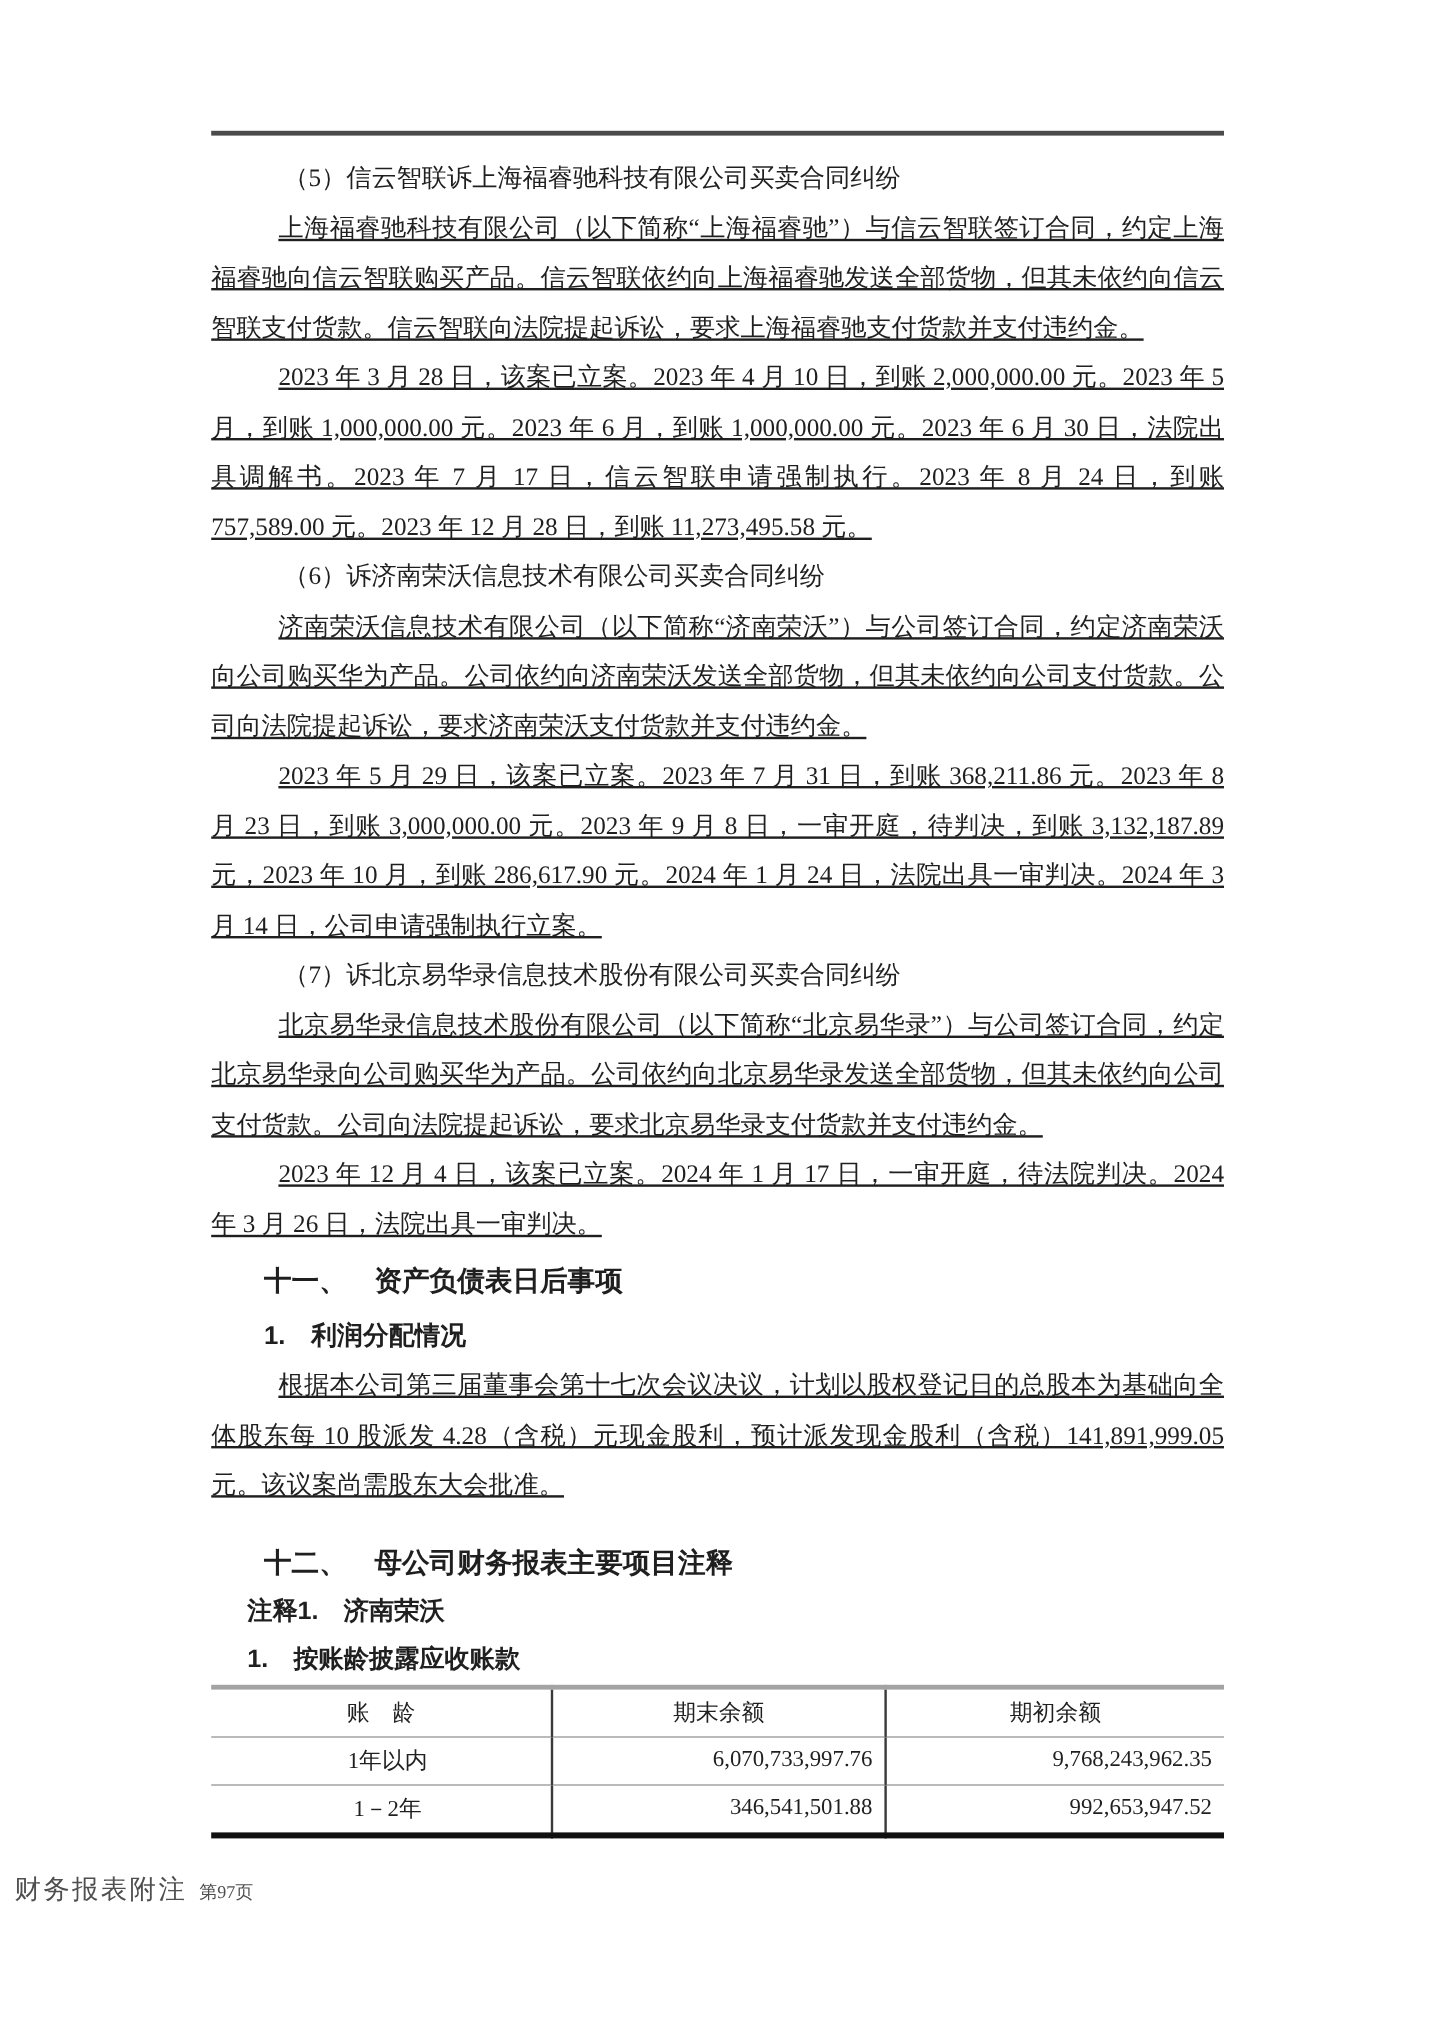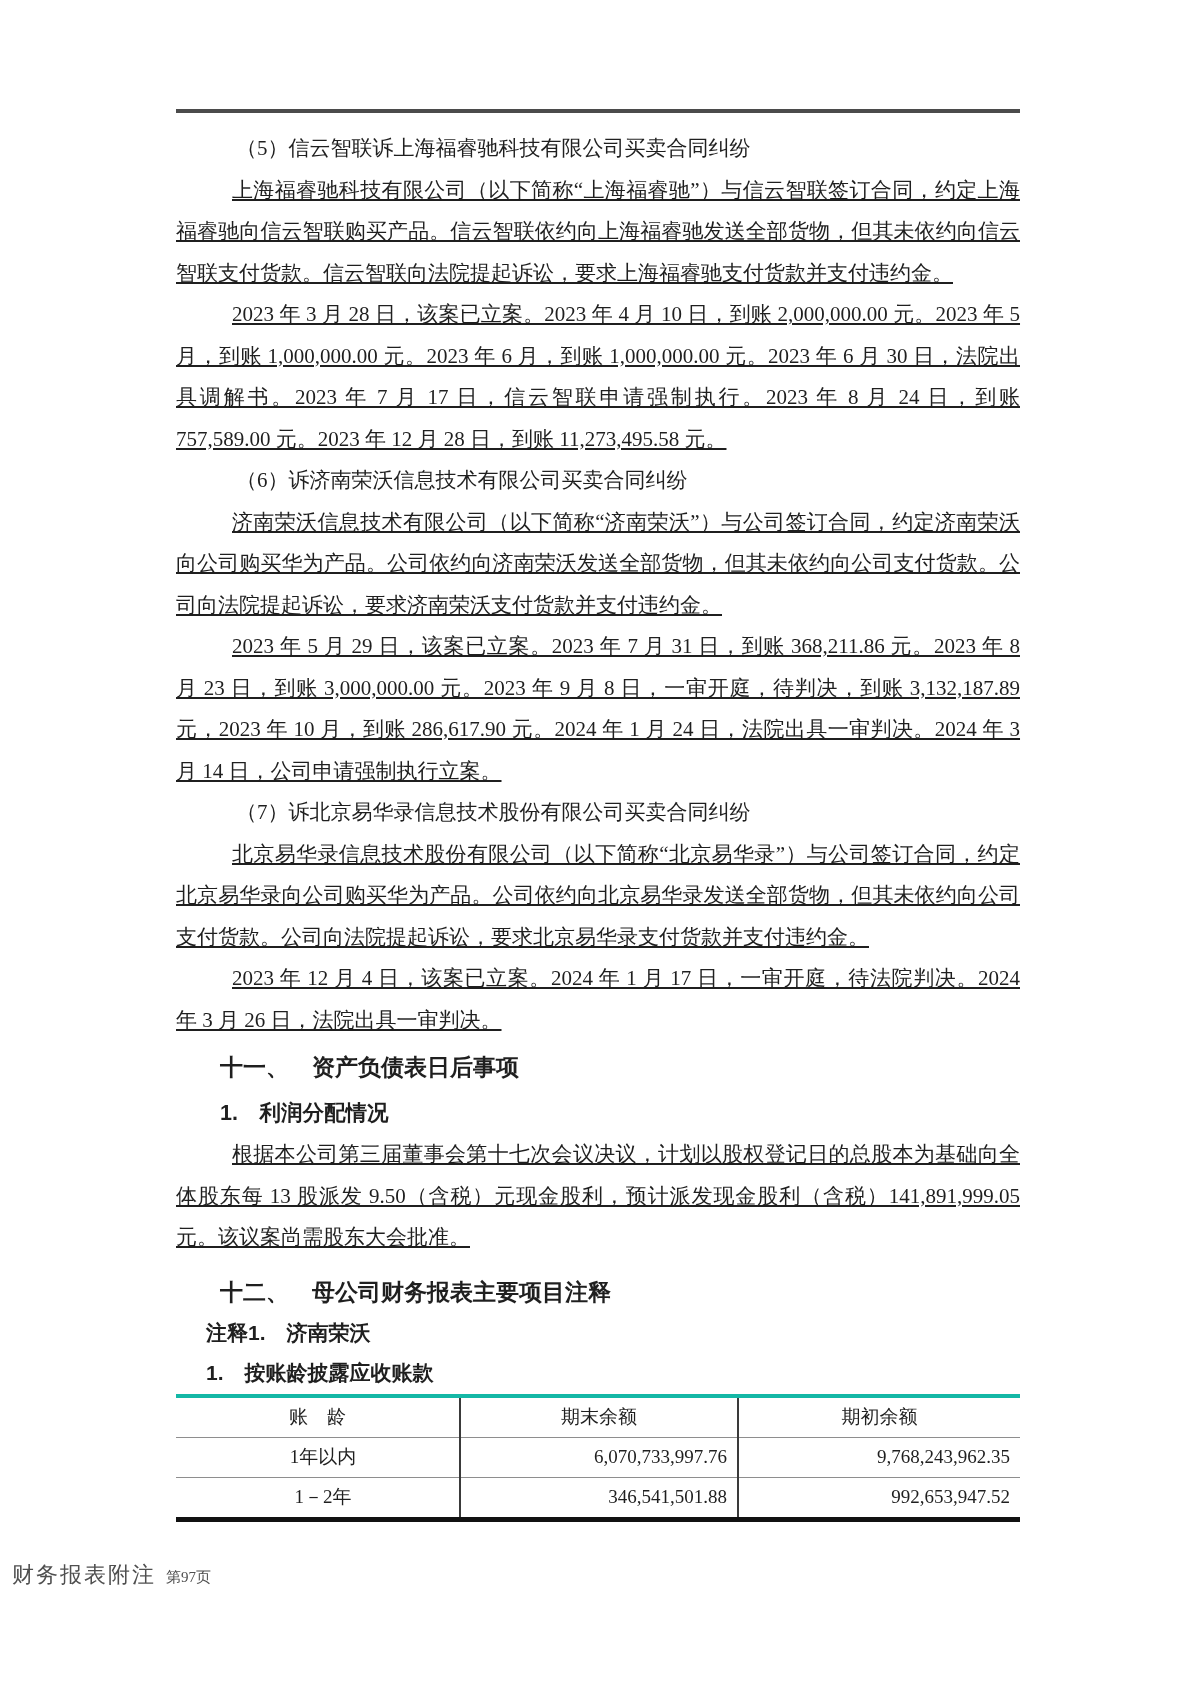--- a/index.html
+++ b/index.html
@@ -37,41 +37,41 @@
     text-justify:inter-character;
     text-decoration:underline;
   }
   .h-major{
     margin:5px 0 0 0;
     padding-left:44px;
     font-size:23px;line-height:42px;
     font-weight:bold;
     font-family:"Liberation Sans","DejaVu Sans",sans-serif;
   }
-  .h-major.gap{margin-top:12px;}
+  .h-major.gap{margin-top:22px;}
   .h-sub{
     margin:4px 0 0 0;
     padding-left:44px;
     font-size:21.5px;line-height:42px;
     font-weight:bold;
     font-family:"Liberation Sans","DejaVu Sans",sans-serif;
   }
   .h-note{
     margin:0;
     padding-left:30px;
     font-size:21px;line-height:40px;
     font-weight:bold;
     font-family:"Liberation Sans","DejaVu Sans",sans-serif;
   }
   table.aging{
     margin-top:1px;
     width:844px;
     border-collapse:collapse;
     table-layout:fixed;
-    border-top:4px solid #14b8a6;
+    border-top:4px solid #a3a3a3;
     border-bottom:5px solid #111111;
     font-size:19px;
   }
   table.aging col.c1{width:284px;}
   table.aging col.c2{width:278px;}
   table.aging col.c3{width:282px;}
   table.aging th{
     font-weight:normal;
     text-align:center;
     height:37px;
@@ -110,21 +110,21 @@
     <p class="case-title">（6）诉济南荣沃信息技术有限公司买卖合同纠纷</p>
     <p class="para">济南荣沃信息技术有限公司（以下简称“济南荣沃”）与公司签订合同，约定济南荣沃向公司购买华为产品。公司依约向济南荣沃发送全部货物，但其未依约向公司支付货款。公司向法院提起诉讼，要求济南荣沃支付货款并支付违约金。</p>
     <p class="para">2023 年 5 月 29 日，该案已立案。2023 年 7 月 31 日，到账 368,211.86 元。2023 年 8 月 23 日，到账 3,000,000.00 元。2023 年 9 月 8 日，一审开庭，待判决，到账 3,132,187.89 元，2023 年 10 月，到账 286,617.90 元。2024 年 1 月 24 日，法院出具一审判决。2024 年 3 月 14 日，公司申请强制执行立案。</p>
 
     <p class="case-title">（7）诉北京易华录信息技术股份有限公司买卖合同纠纷</p>
     <p class="para">北京易华录信息技术股份有限公司（以下简称“北京易华录”）与公司签订合同，约定北京易华录向公司购买华为产品。公司依约向北京易华录发送全部货物，但其未依约向公司支付货款。公司向法院提起诉讼，要求北京易华录支付货款并支付违约金。</p>
     <p class="para">2023 年 12 月 4 日，该案已立案。2024 年 1 月 17 日，一审开庭，待法院判决。2024 年 3 月 26 日，法院出具一审判决。</p>
 
     <h2 class="h-major">十一、　资产负债表日后事项</h2>
     <h3 class="h-sub">1.　利润分配情况</h3>
-    <p class="para">根据本公司第三届董事会第十七次会议决议，计划以股权登记日的总股本为基础向全体股东每 13 股派发 9.50（含税）元现金股利，预计派发现金股利（含税）141,891,999.05 元。该议案尚需股东大会批准。</p>
+    <p class="para">根据本公司第三届董事会第十七次会议决议，计划以股权登记日的总股本为基础向全体股东每 10 股派发 4.28（含税）元现金股利，预计派发现金股利（含税）141,891,999.05 元。该议案尚需股东大会批准。</p>
 
     <h2 class="h-major gap">十二、　母公司财务报表主要项目注释</h2>
     <h3 class="h-note">注释1.　济南荣沃</h3>
     <h3 class="h-note">1.　按账龄披露应收账款</h3>
 
     <table class="aging">
       <colgroup>
           <col class="c1">
           <col class="c2">
           <col class="c3">

